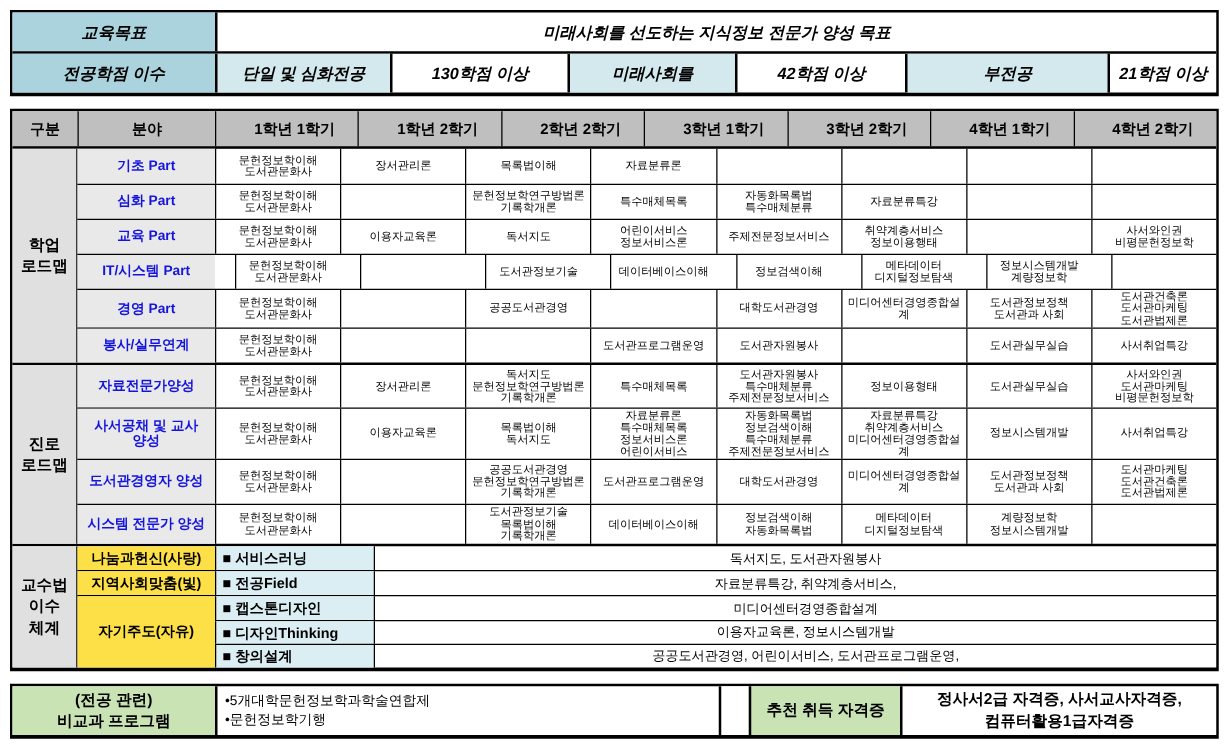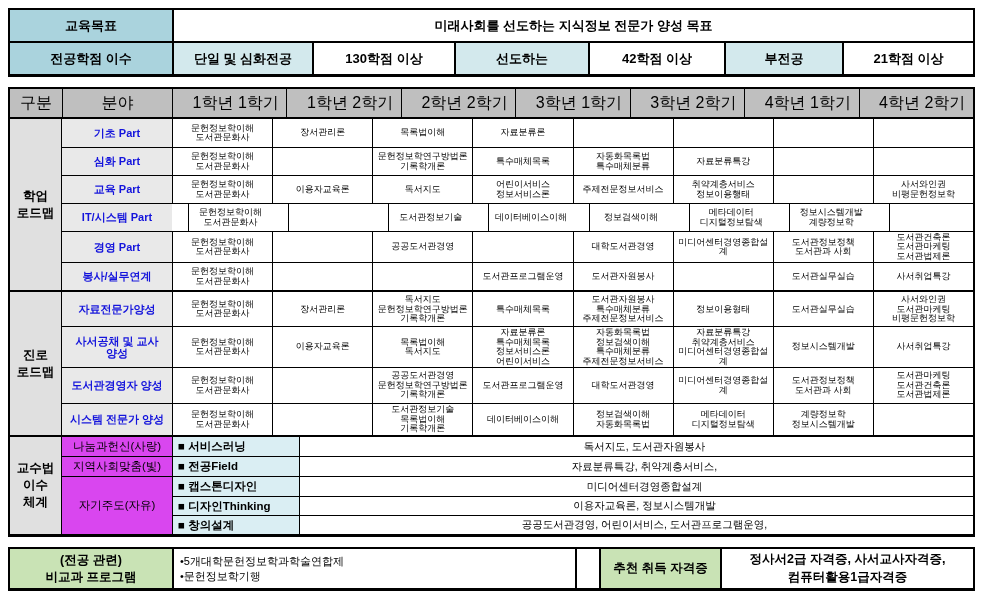--- a/index.html
+++ b/index.html
@@ -5,32 +5,32 @@
   * { box-sizing: border-box; margin: 0; padding: 0; }
   html,body { background:#fff; width:983px; height:599px; overflow:hidden;
               font-family:"Liberation Sans","DejaVu Sans",sans-serif; color:#000; }
   .page { padding:8px; width:983px; }
 
   
   .top-table { border:2px solid #000; border-bottom:3px solid #000; display:flex; flex-direction:column; }
   .top-row { display:flex; }
   .top-row + .top-row { border-top:2px solid #000; }
   .top-cell { min-height:31px; display:flex; align-items:center; justify-content:center;
-              font-weight:bold; font-size:13px; text-align:right; }
+              font-weight:bold; font-size:13px; text-align:right;font-style:italic; }
   .top-cell + .top-cell { border-left:2px solid #000; }
   .w-label { width:162px; }
   .cyan   { background:#aad3dd; }
   .lcyan  { background:#d3e9ed; }
   .grow   { flex:1; }
 
   
   .main-table { margin-top:10px; border:2px solid #000; border-bottom:3px solid #000; }
   .header-row { display:flex; background:#bfbfbf; border-bottom:2px solid #000; }
   .header-cell { min-height:28px; display:flex; align-items:center; justify-content:center;
-                 font-weight:normal; font-size:16px; }
+                 font-weight:bold; font-size:12px; }
   .header-cell + .header-cell { border-left:1px solid #000; }
   .col-gubun { width:52px; }
   .col-cat   { width:110px; }
   .col-sem   { flex:1;padding-left:12px; }
 
   .section { display:flex; }
   .section + .section { border-top:2px solid #000; }
   .section-label { width:52px; background:#e0e0e0; border-right:1px solid #000;
                    display:flex; align-items:center; justify-content:center; text-align:center;
                    font-weight:bold; font-size:12.5px; white-space:pre-line; line-height:1.35; }
@@ -41,22 +41,22 @@
               display:flex; align-items:center; justify-content:center; text-align:center;
               white-space:pre-line; line-height:1.15; }
   .course-cell { flex:1; border-left:1px solid #000; display:flex; align-items:center; justify-content:center;
                  text-align:center; font-size:9px; line-height:1.05; white-space:pre-line;
                  word-break:break-all; padding:1px; overflow:hidden; }
 
   
   .pede-groups { flex:1; display:flex; flex-direction:column; }
   .pede-group { display:flex; }
   .pede-group + .pede-group { border-top:1px solid #000; }
-  .group-label { width:110px; background:#d946ef; display:flex; align-items:center; justify-content:center;
-                 font-weight:normal; font-size:11.5px; text-align:center; }
+  .group-label { width:110px; background:#fde047; display:flex; align-items:center; justify-content:center;
+                 font-weight:bold; font-size:11.5px; text-align:center; }
   .group-methods { flex:1; display:flex; flex-direction:column; }
   .method-row { display:flex; min-height:19px; }
   .method-row + .method-row { border-top:1px solid #000; }
   .method-name { width:127px; background:#daeef3; border-left:1px solid #000;
                  display:flex; align-items:center; font-weight:bold; font-size:11.5px; padding-left:5px; }
   .method-courses { flex:1; border-left:1px solid #000; display:flex; align-items:center; justify-content:center;
                     font-size:10.5px; text-align:center;padding-left:16px; }
 
   
   .bottom-table { margin-top:10px; border:2px solid #000; border-bottom:3px solid #000; display:flex; min-height:44px; }
@@ -77,23 +77,23 @@
 
   <div class="top-table">
     <div class="top-row">
       <div class="top-cell w-label cyan">교육목표</div>
       <div class="top-cell grow">미래사회를 선도하는 지식정보 전문가 양성 목표</div>
     </div>
     <div class="top-row">
       <div class="top-cell w-label cyan">전공학점 이수</div>
       <div class="top-cell lcyan" style="width:140px">단일 및 심화전공</div>
       <div class="top-cell" style="width:142px">130학점 이상</div>
-      <div class="top-cell lcyan" style="width:134px">선도하는</div>
+      <div class="top-cell lcyan" style="width:134px">미래사회를</div>
       <div class="top-cell" style="width:136px">42학점 이상</div>
-      <div class="top-cell lcyan" style="width:118px">부전공</div>
+      <div class="top-cell lcyan" style="width:162px">부전공</div>
       <div class="top-cell grow">21학점 이상</div>
     </div>
   </div>
 
   <div class="main-table">
     <div class="header-row">
       <div class="header-cell col-gubun">구분</div>
       <div class="header-cell col-cat">분야</div>
       <div class="header-cell col-sem">1학년 1학기</div>
       <div class="header-cell col-sem">1학년 2학기</div>

